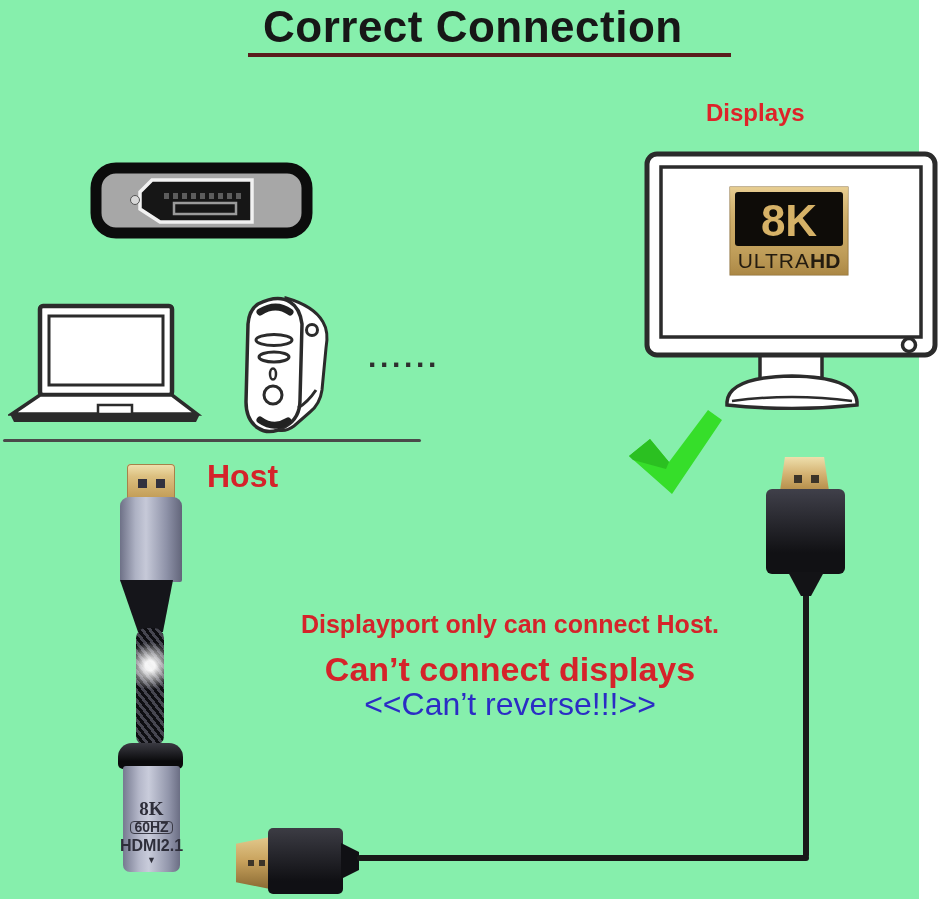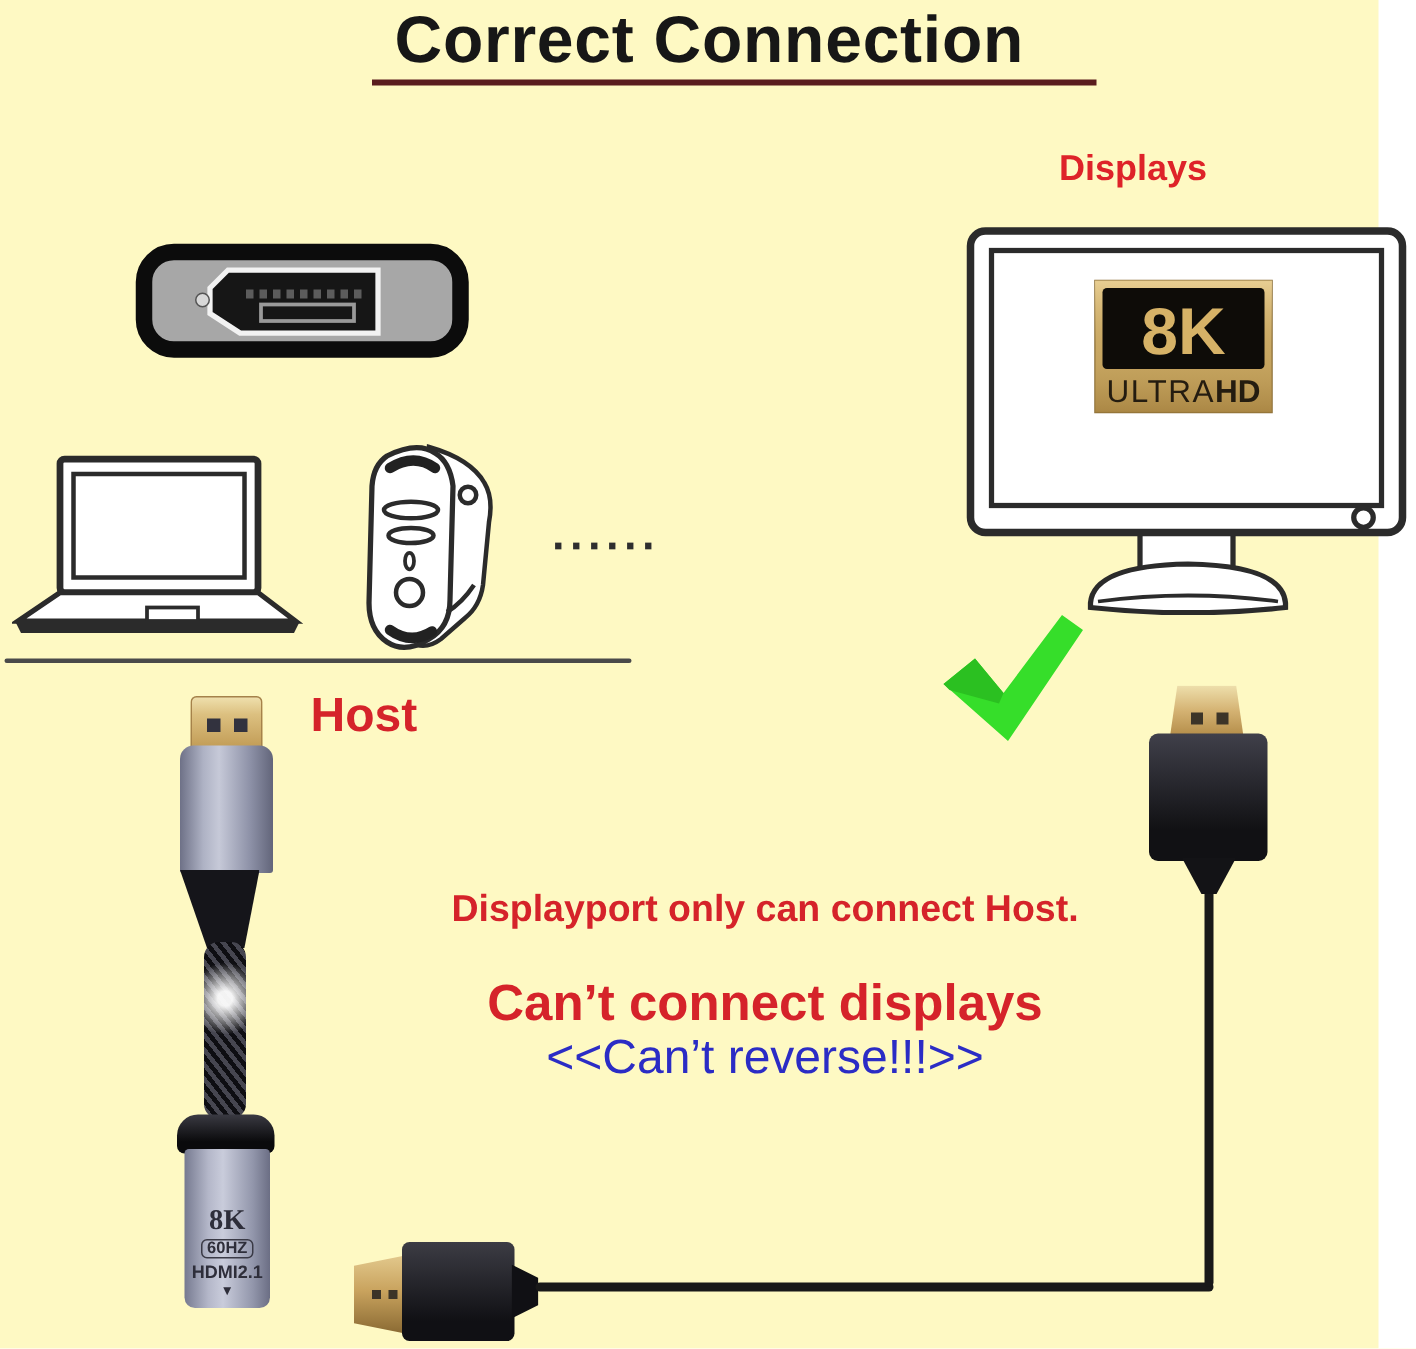--- a/index.html
+++ b/index.html
@@ -1,30 +1,30 @@
 <!DOCTYPE html>
 <html><head>
 <meta charset="utf-8">
 <style>
   html,body{margin:0;padding:0;background:#ffffff;}
   body{width:944px;height:899px;overflow:hidden;font-family:"Liberation Sans",sans-serif;}
-  .stage{position:relative;width:919px;height:899px;background:#fef9c3;}
+  .stage{position:relative;width:919px;height:899px;background:#86efac;}
   .abs{position:absolute;}
 
   
   .title{left:263px;top:2px;font-size:44px;font-weight:700;color:#171717;letter-spacing:.5px;white-space:nowrap;}
   .title-underline{left:248px;top:53px;width:483px;height:4px;background:#5a1d1d;}
 
   
   .displays-label{left:706px;top:99px;font-size:24px;font-weight:700;color:#de2329;white-space:nowrap;}
   .host-label{left:207px;top:458px;font-size:32px;font-weight:700;color:#d5232a;white-space:nowrap;}
 
   
   .note{left:510px;transform:translateX(-50%);white-space:nowrap;}
-  .note-red1{top:592px;font-size:25px;font-weight:700;color:#d5232a;}
+  .note-red1{top:610px;font-size:25px;font-weight:700;color:#d5232a;}
   .note-red2{top:650px;font-size:34px;font-weight:700;color:#d5232a;}
   .note-blue{top:686px;font-size:32px;font-weight:400;color:#2b2cc5;}
 
   .dots{left:368px;top:348px;font-size:30px;font-weight:700;letter-spacing:2px;color:#2e2e2e;}
   .divider{left:3px;top:439px;width:418px;height:3px;background:#4a4a4a;border-radius:2px;}
 
   
   .dp-gold{left:127px;top:464px;width:48px;height:35px;border-radius:4px 4px 0 0;
     background:linear-gradient(180deg,#f0e2b0 0%,#dcc080 35%,#c19b55 100%);box-shadow:inset 0 0 0 1px #a5824a;}
   .pin{position:absolute;background:#32323e;}
@@ -39,22 +39,22 @@
       radial-gradient(circle at 50% 32%, rgba(255,255,255,.95) 0 5px, rgba(255,255,255,0) 24px),
       repeating-linear-gradient(52deg,#0e0e12 0 3px,#464650 3px 6px);}
 
   
   .ad-cap{left:118px;top:743px;width:65px;height:26px;border-radius:14px 14px 5px 5px;
     background:linear-gradient(180deg,#3a3a42 0%,#0a0a0c 70%);}
   .ad-body{left:123px;top:766px;width:57px;height:106px;border-radius:3px 3px 7px 7px;
     background:linear-gradient(90deg,#767a90 0%,#b4b7c9 28%,#c9ccdb 45%,#9296ab 80%,#6b6e84 100%);
     display:flex;flex-direction:column;align-items:center;justify-content:flex-end;padding-bottom:6px;box-sizing:border-box;color:#2e2e3a;}
   .ad-res{font-family:"Liberation Serif",serif;font-size:19px;font-weight:700;line-height:1;}
-  .ad-hz{font-size:11px;font-weight:700;border:1.5px solid #3a3a46;border-radius:4px;padding:0 3px;margin:3px 0 2px 0;line-height:11px;}
-  .ad-spec{font-size:12px;font-weight:700;line-height:1.2;}
+  .ad-hz{font-size:14px;font-weight:700;border:1.5px solid #3a3a46;border-radius:4px;padding:0 3px;margin:3px 0 2px 0;line-height:11px;}
+  .ad-spec{font-size:16px;font-weight:700;line-height:1.2;}
   .ad-arrow{font-size:9px;line-height:1.2;}
 
   
   .hdmi-b-gold{left:236px;top:837px;width:34px;height:52px;
     clip-path:polygon(0 13%,100% 0,100% 100%,0 87%);
     background:linear-gradient(180deg,#e2c88c 0%,#c9a35e 45%,#8a6a33 100%);}
   .hdmi-b-gold .p1{left:12px;top:23px;width:6px;height:6px;background:#3c3428;}
   .hdmi-b-gold .p2{left:23px;top:23px;width:6px;height:6px;background:#3c3428;}
   .hdmi-b-body{left:268px;top:828px;width:75px;height:66px;border-radius:5px;
     background:linear-gradient(180deg,#3c3c44 0%,#101014 80%);}

